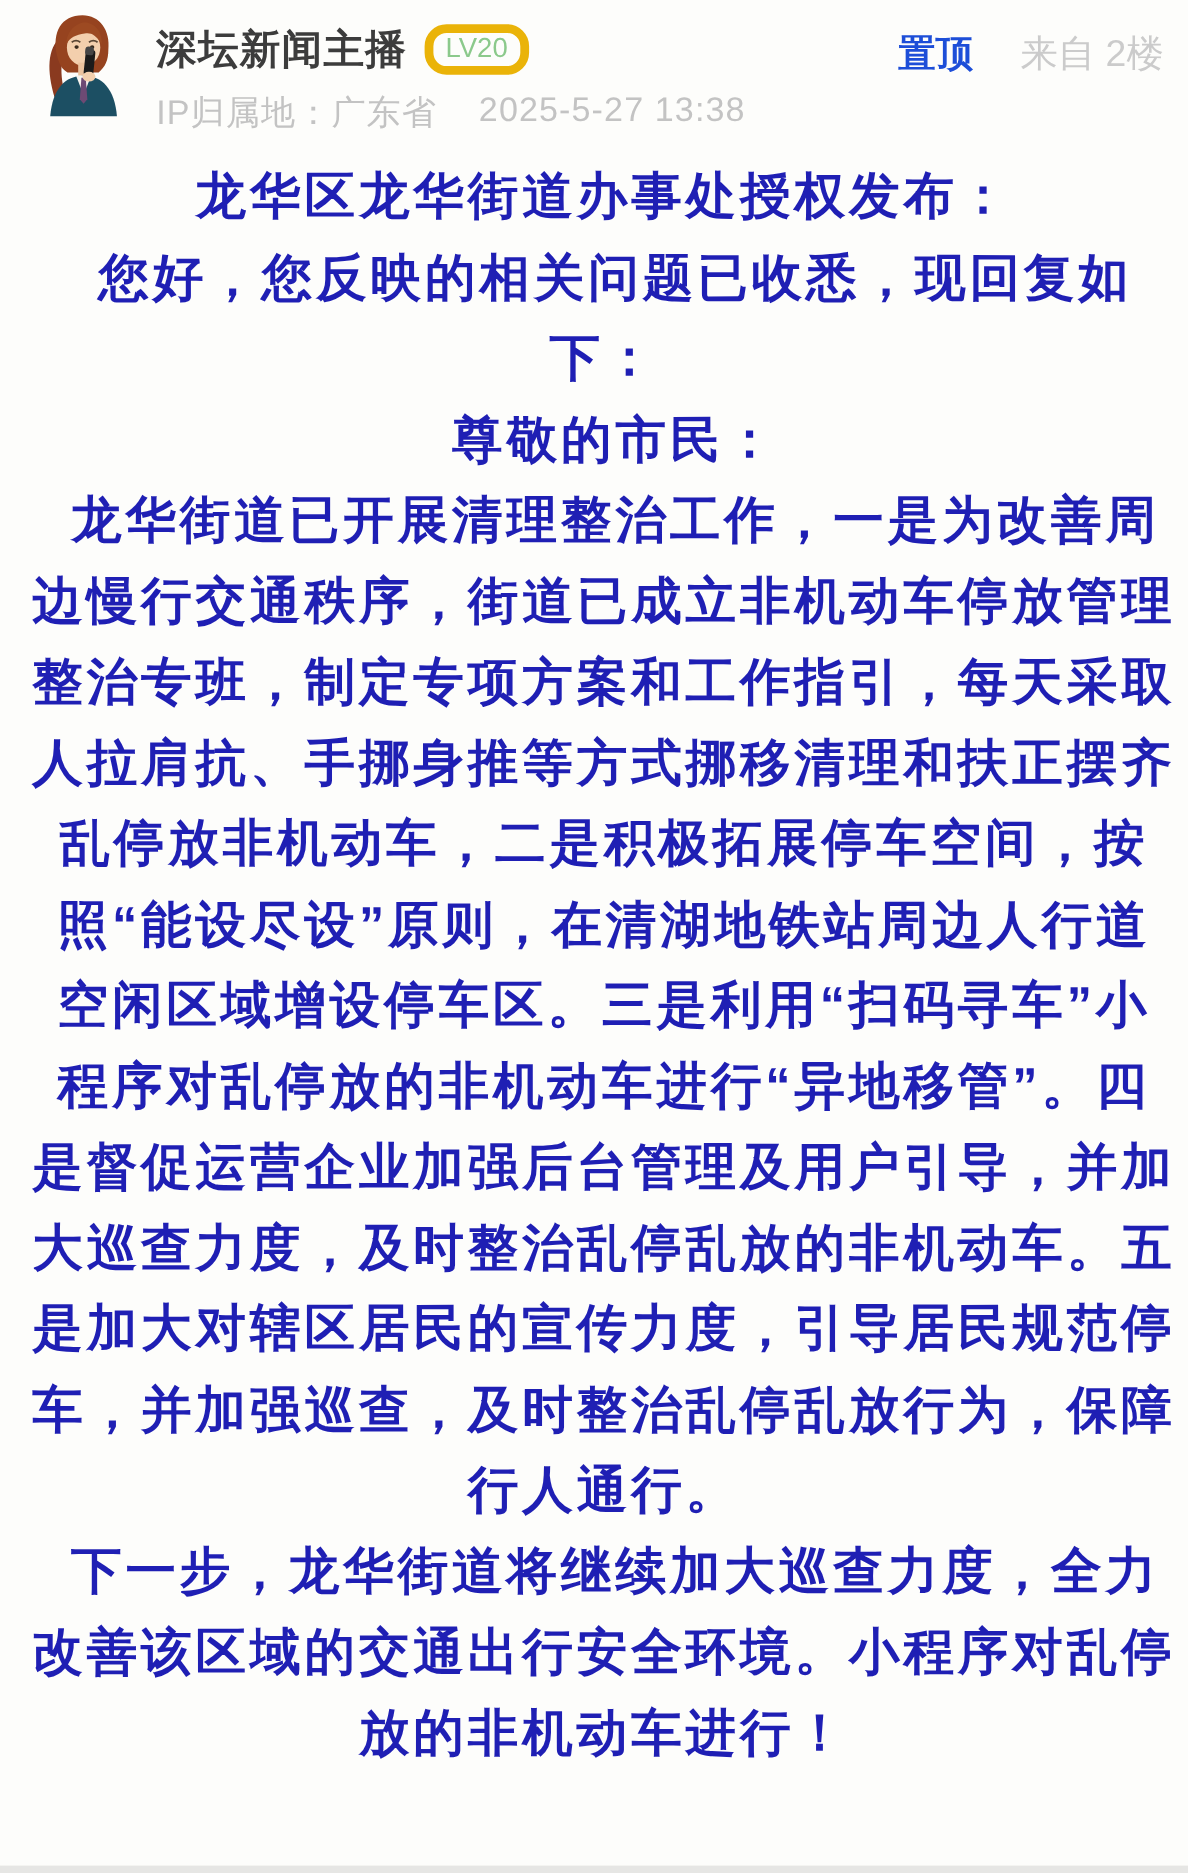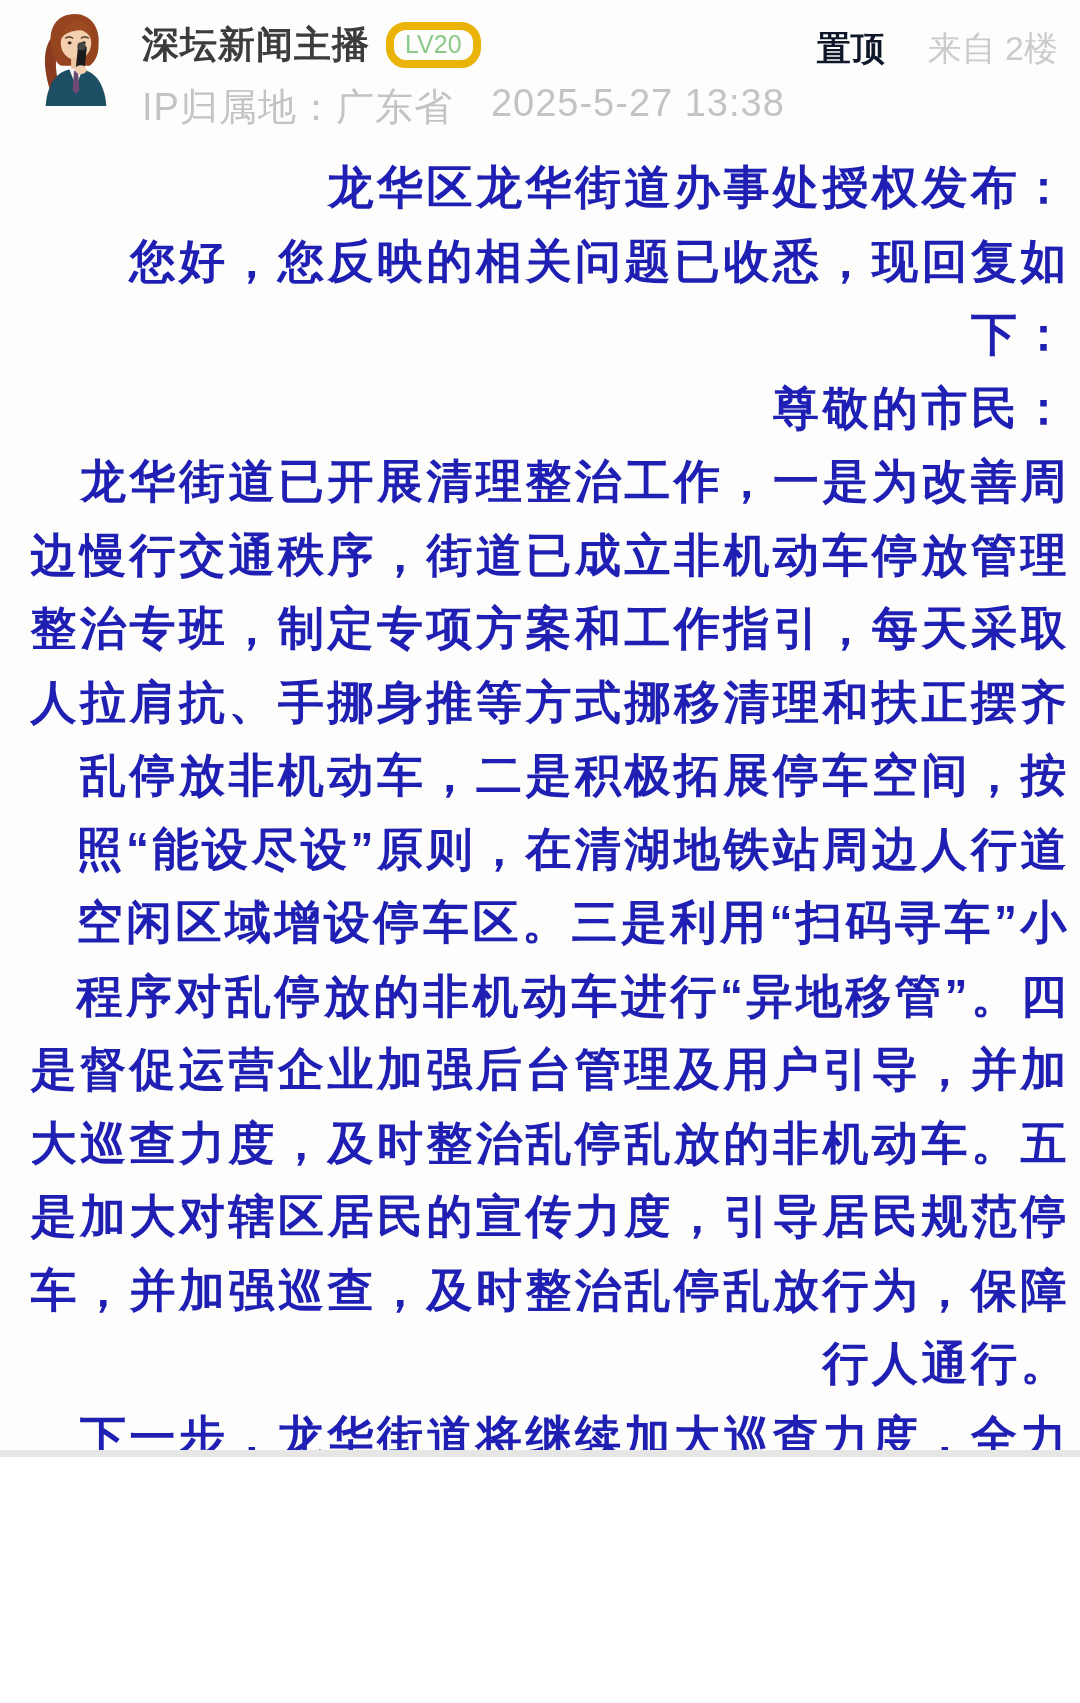--- a/index.html
+++ b/index.html
@@ -3,21 +3,21 @@
 <meta charset="utf-8">
 <style>
   html, body { margin: 0; padding: 0; }
   body {
     font-family: "Liberation Sans", "DejaVu Sans", sans-serif;
     background: #ffffff;
   }
   .page {
     position: relative;
     width: 1080px;
-    height: 1457px;
+    height: 1703px;
     background: #fdfdfb;
     overflow: hidden;
   }
 
   
   .post-header {
     position: relative;
     display: flex;
     align-items: flex-start;
     padding: 8px 22px 0 28px;
@@ -40,48 +40,48 @@
     font-size: 25px;
     color: #8bc98b;
     border: 8px solid #eab308;
     border-radius: 20px;
     padding: 0 11px 2px 11px;
     line-height: 1.15;
     font-weight: 500;
   }
   .meta-row {
     margin-top: 12px;
-    font-size: 38px;
+    font-size: 31px;
     color: #c3c3c3;
     display: flex;
     gap: 38px;
     letter-spacing: 1px;
   }
   .flags {
     position: absolute;
     top: 26px;
     right: 22px;
     font-size: 34px;
     display: flex;
     gap: 14px;
     align-items: baseline;
   }
-  .pinned { color: #0f172a; font-weight: bold; }
+  .pinned { color: #1d4ed8; font-weight: bold; }
   .floor  { color: #cbcbcb; margin-left: 29px; }
 
   
   .post-body {
     margin-top: 18px;
     padding: 0 10px 0 28px;
     color: #1f1fb4;
     font-size: 46px;
     line-height: 73.5px;
     font-weight: 600;
     letter-spacing: 3.5px;
-    text-align: right;
+    text-align: center;
     word-break: break-all;
   }
   .post-body p { margin: 0; }
   .post-body p.indent { text-indent: 21px; }
 
   .bottom-strip {
     position: absolute;
     left: 0;
     bottom: 0;
     width: 100%;

